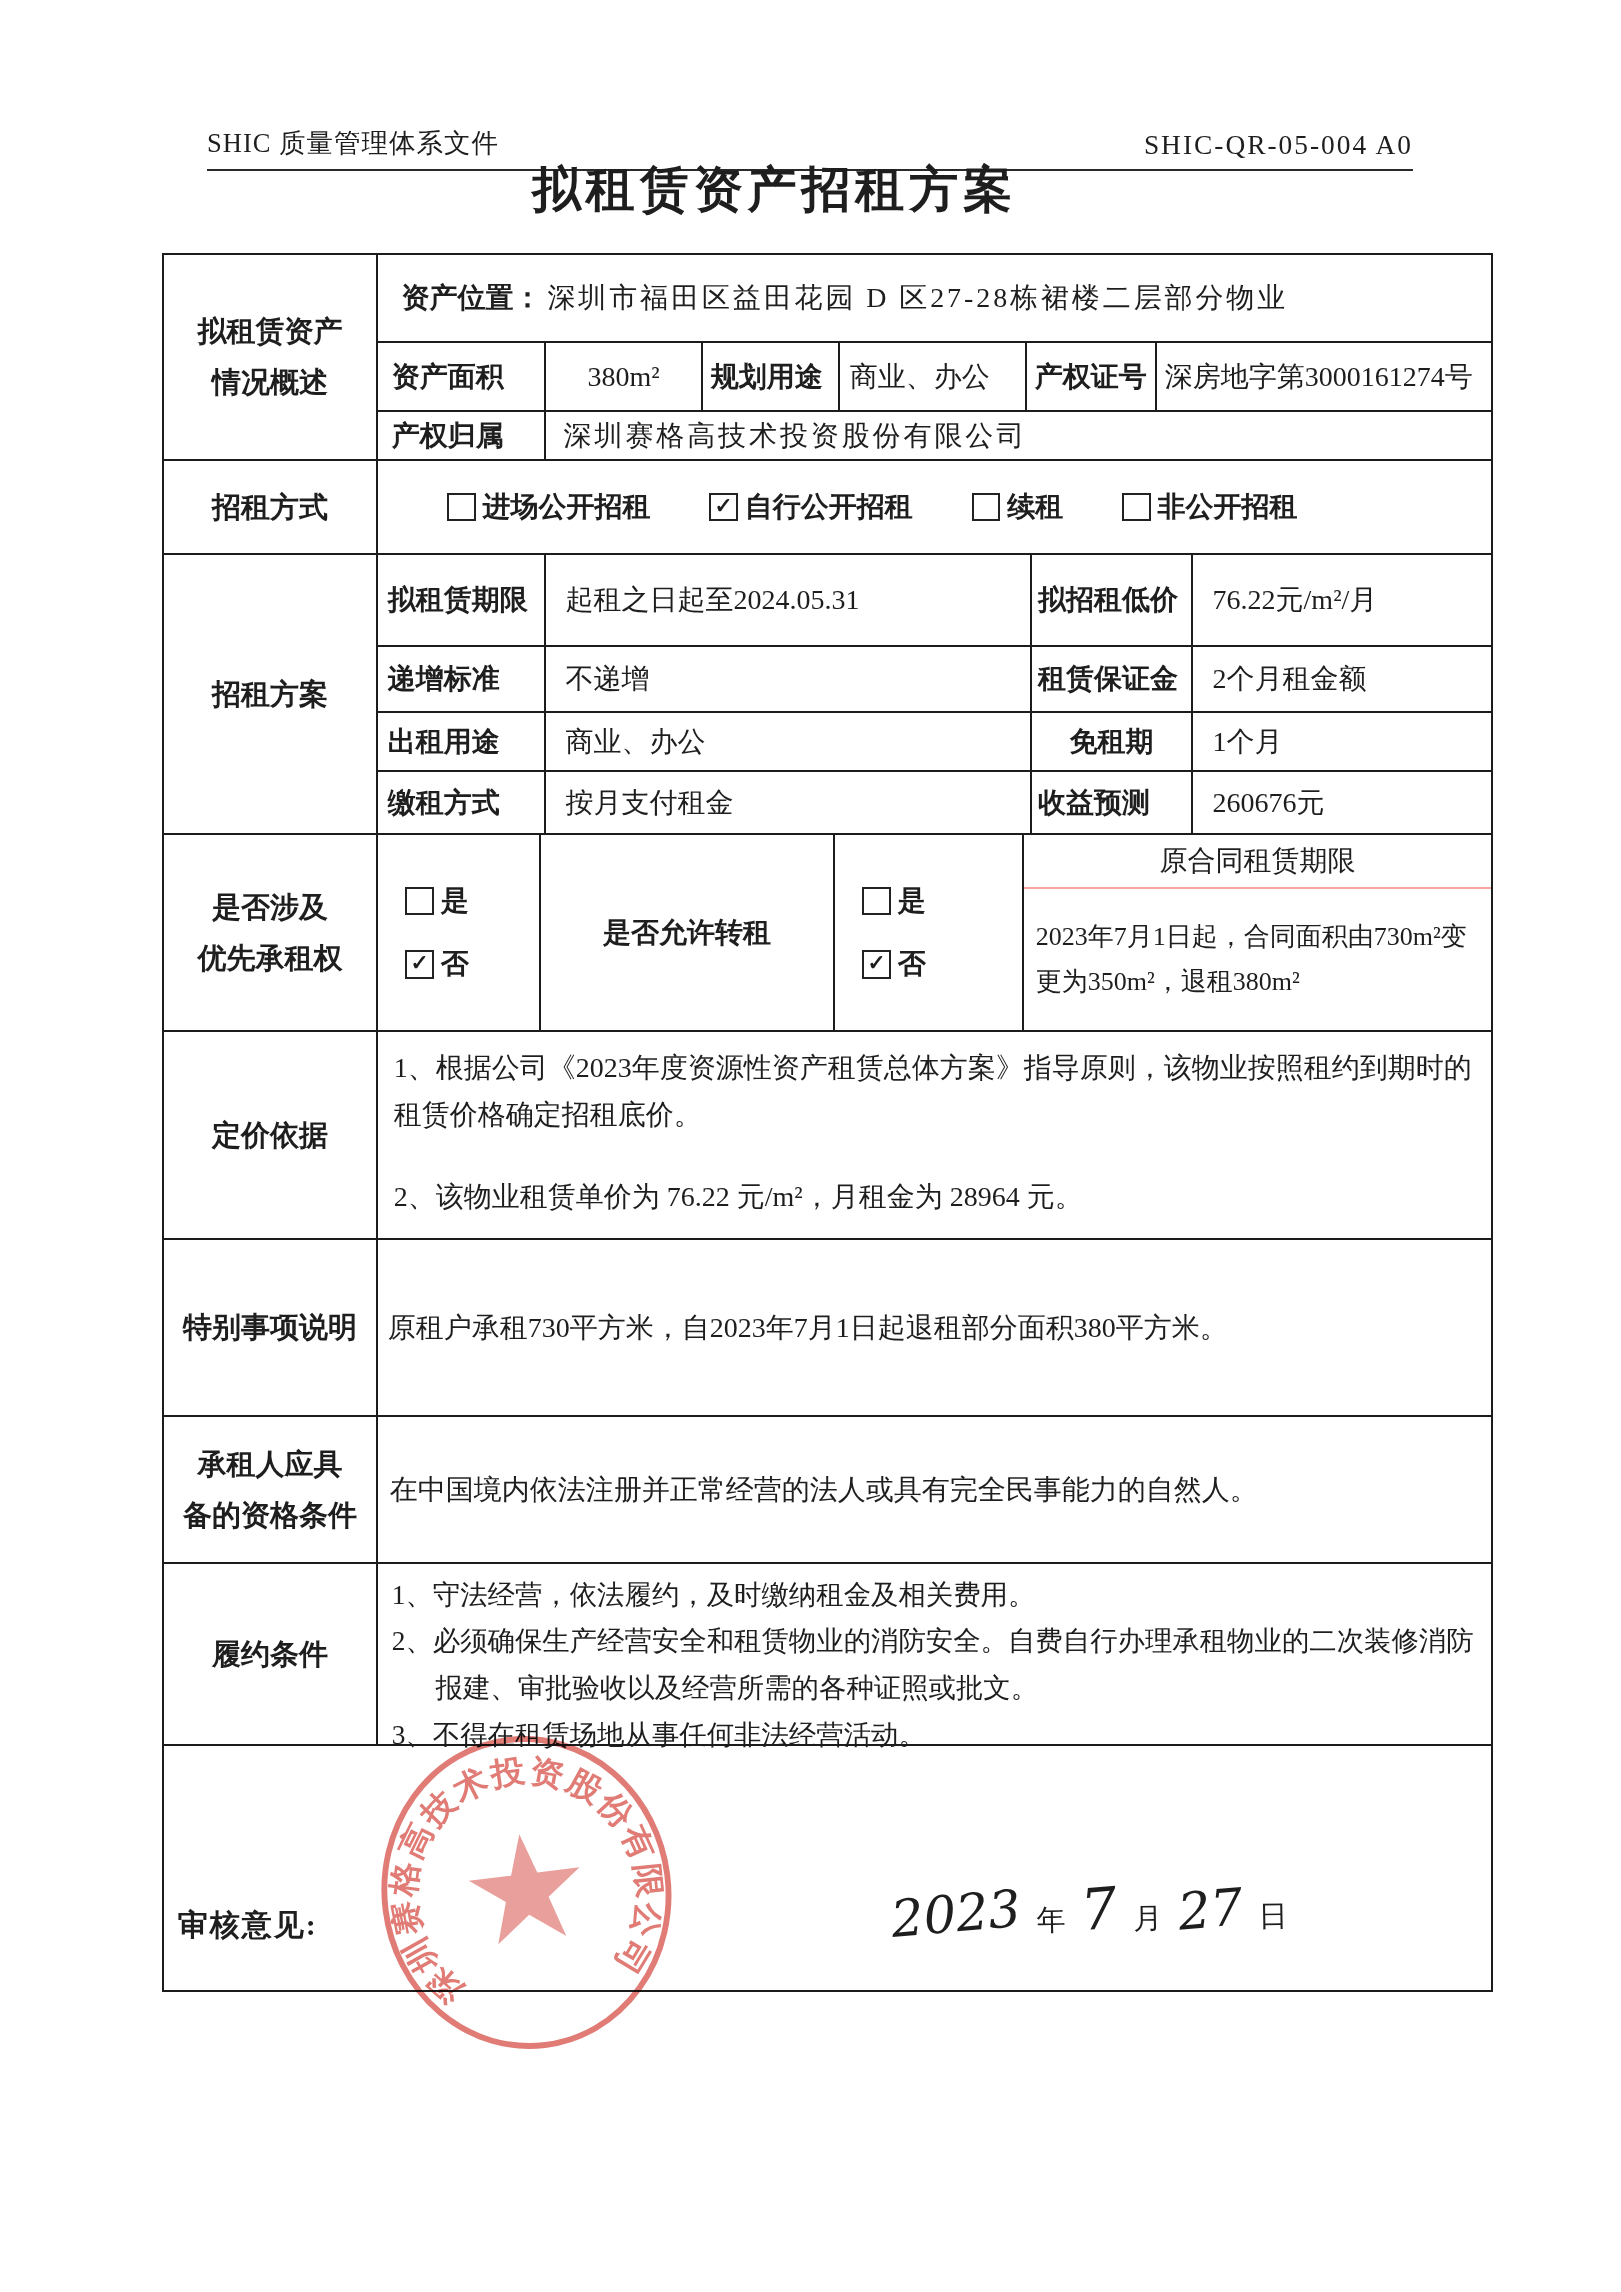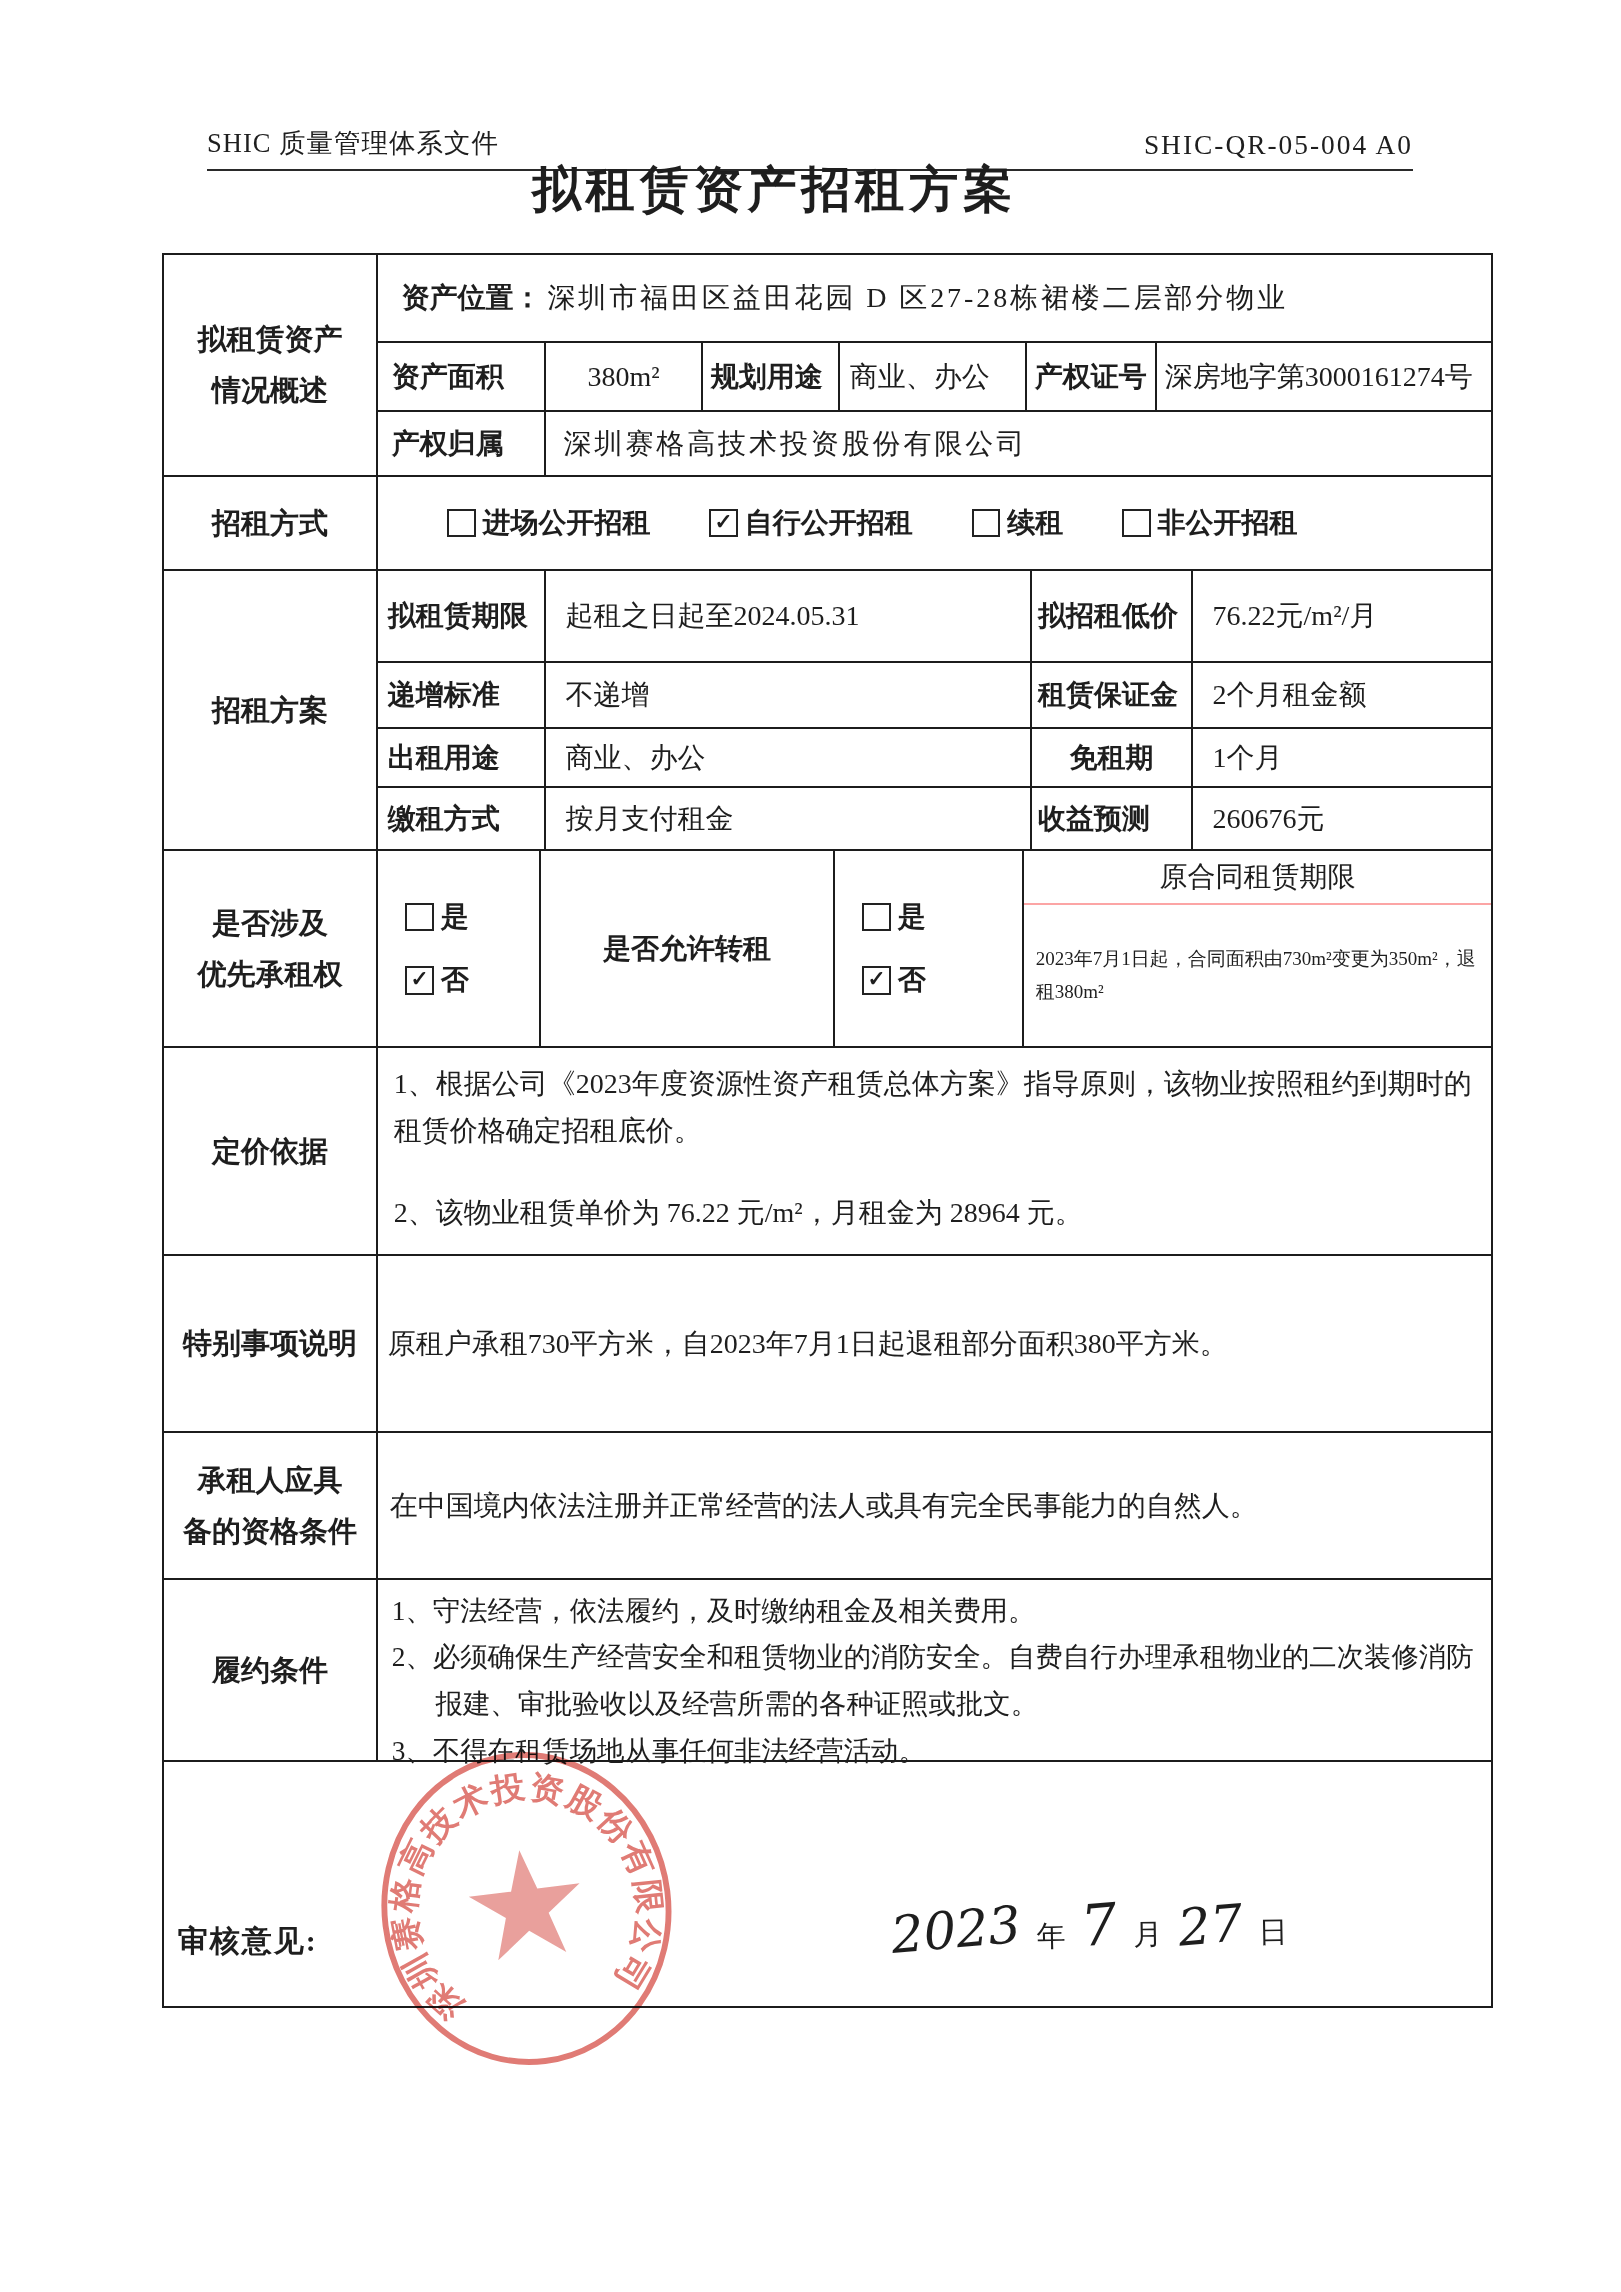--- a/index.html
+++ b/index.html
@@ -91,21 +91,21 @@
           </div>
         </div>
         <div class="row" style="height:69px">
           <div class="c lb" style="width:166px;flex:0 0 166px">资产面积</div>
           <div class="c ctr" style="width:157px;flex:0 0 157px">380m²</div>
           <div class="c lb" style="width:137px;flex:0 0 137px;padding:5.9px 7.8px">规划用途</div>
           <div class="c" style="width:187px;flex:0 0 187px;padding:5.9px 9.8px">商业、办公</div>
           <div class="c lb" style="width:130px;flex:0 0 130px;padding:5.9px 7.8px">产权证号</div>
           <div class="c grow" style="padding:5.9px 7.8px">深房地字第3000161274号</div>
         </div>
-        <div class="row" style="height:65px">
+        <div class="row" style="height:49px">
           <div class="c lb" style="width:166px;flex:0 0 166px">产权归属</div>
           <div class="c grow sp" style="padding-left:17.6px">深圳赛格高技术投资股份有限公司</div>
         </div>
       </div>
     </div>
 
     <div class="sec">
       <div class="hd">招租方式</div>
       <div class="cells">
         <div class="row" style="height:92px">
@@ -181,21 +181,21 @@
             <span class="box"></span>
             <span>是</span>
           </span>
           <span class="cb">
             <span class="box">✓</span>
             <span>否</span>
           </span>
         </div>
         <div style="flex:1;display:flex;flex-direction:column;border-left:2px solid #1c1c1c;min-width:0">
           <div class="ctr" style="height:54px;display:flex;align-items:center;justify-content:center;border-bottom:2px solid #fca5a5;box-sizing:border-box">原合同租赁期限</div>
-          <div class="txt" style="flex:1;display:flex;align-items:center;padding:5.9px 11.8px;font-size:19px">2023年7月1日起，合同面积由730m²变更为350m²，退租380m²</div>
+          <div class="txt" style="flex:1;display:flex;align-items:center;padding:5.9px 11.8px;font-size:26px">2023年7月1日起，合同面积由730m²变更为350m²，退租380m²</div>
         </div>
       </div>
     </div>
 
     <div class="sec" style="height:206px">
       <div class="hd">定价依据</div>
       <div class="cells">
         <div class="row" style="flex:1;border-top:none">
           <div class="c" style="flex:1;flex-direction:column;align-items:flex-start;justify-content:space-between;padding:11.8px 15.7px 17.6px 15.7px">
             <div class="txt">1、根据公司《2023年度资源性资产租赁总体方案》指导原则，该物业按照租约到期时的租赁价格确定招租底价。</div>

